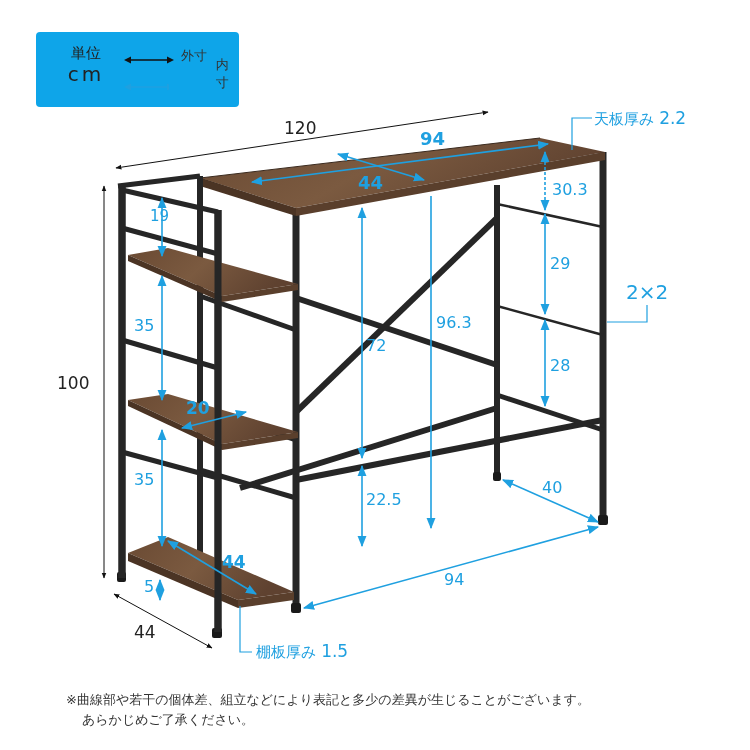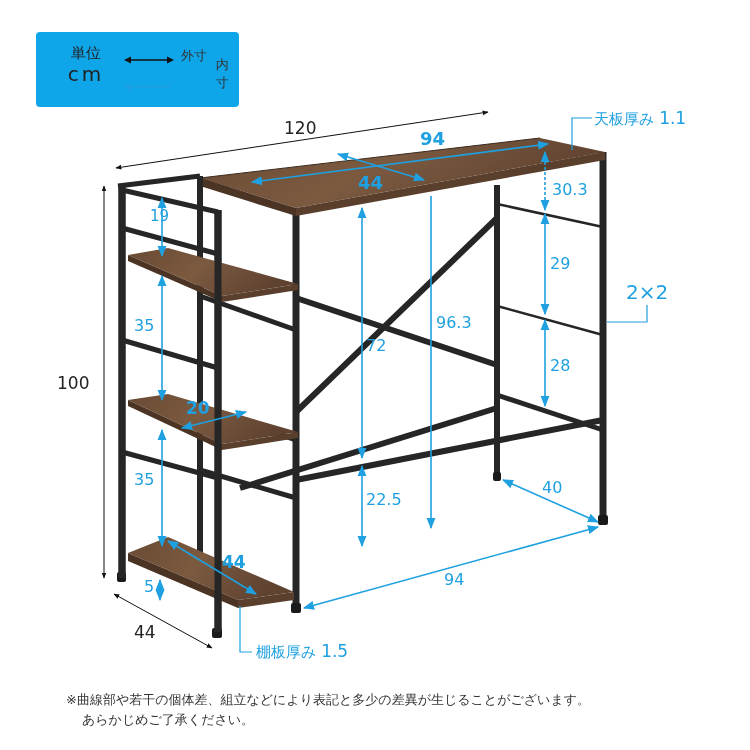--- a/index.html
+++ b/index.html
@@ -182,21 +182,21 @@
     <polyline points="240,606 240,652 252,652" stroke-width="1.2"></polyline>
   </g>
 </svg>
 
 <span class="dim black" style="left:284px; top:118px; font-size:17px;">120</span>
 <span class="dim black" style="left:57px; top:373px; font-size:17px;">100</span>
 <span class="dim black" style="left:134px; top:622px; font-size:17px;">44</span>
 
 <span class="dim blue" style="left:420px; top:128px; font-size:18px; font-weight:bold;">94</span>
 <span class="dim blue" style="left:358px; top:172px; font-size:18px; font-weight:bold;">44</span>
-<span class="dim blue" style="left:594px; top:108px; font-size:15px;"><span>天板厚み</span> <span style="font-size:17px;">1.1</span></span>
+<span class="dim blue" style="left:594px; top:108px; font-size:15px;"><span>天板厚み</span> <span style="font-size:17px;">2.2</span></span>
 <span class="dim blue" style="left:552px; top:180px; font-size:16px;">30.3</span>
 <span class="dim blue" style="left:550px; top:254px; font-size:16px;">29</span>
 <span class="dim blue" style="left:550px; top:356px; font-size:16px;">28</span>
 <span class="dim blue" style="left:626px; top:280px; font-size:20px;">2×2</span>
 <span class="dim blue" style="left:366px; top:336px; font-size:16px;">72</span>
 <span class="dim blue" style="left:436px; top:313px; font-size:16px;">96.3</span>
 <span class="dim blue" style="left:366px; top:490px; font-size:16px;">22.5</span>
 <span class="dim blue" style="left:542px; top:478px; font-size:16px;">40</span>
 <span class="dim blue" style="left:444px; top:570px; font-size:16px;">94</span>
 

